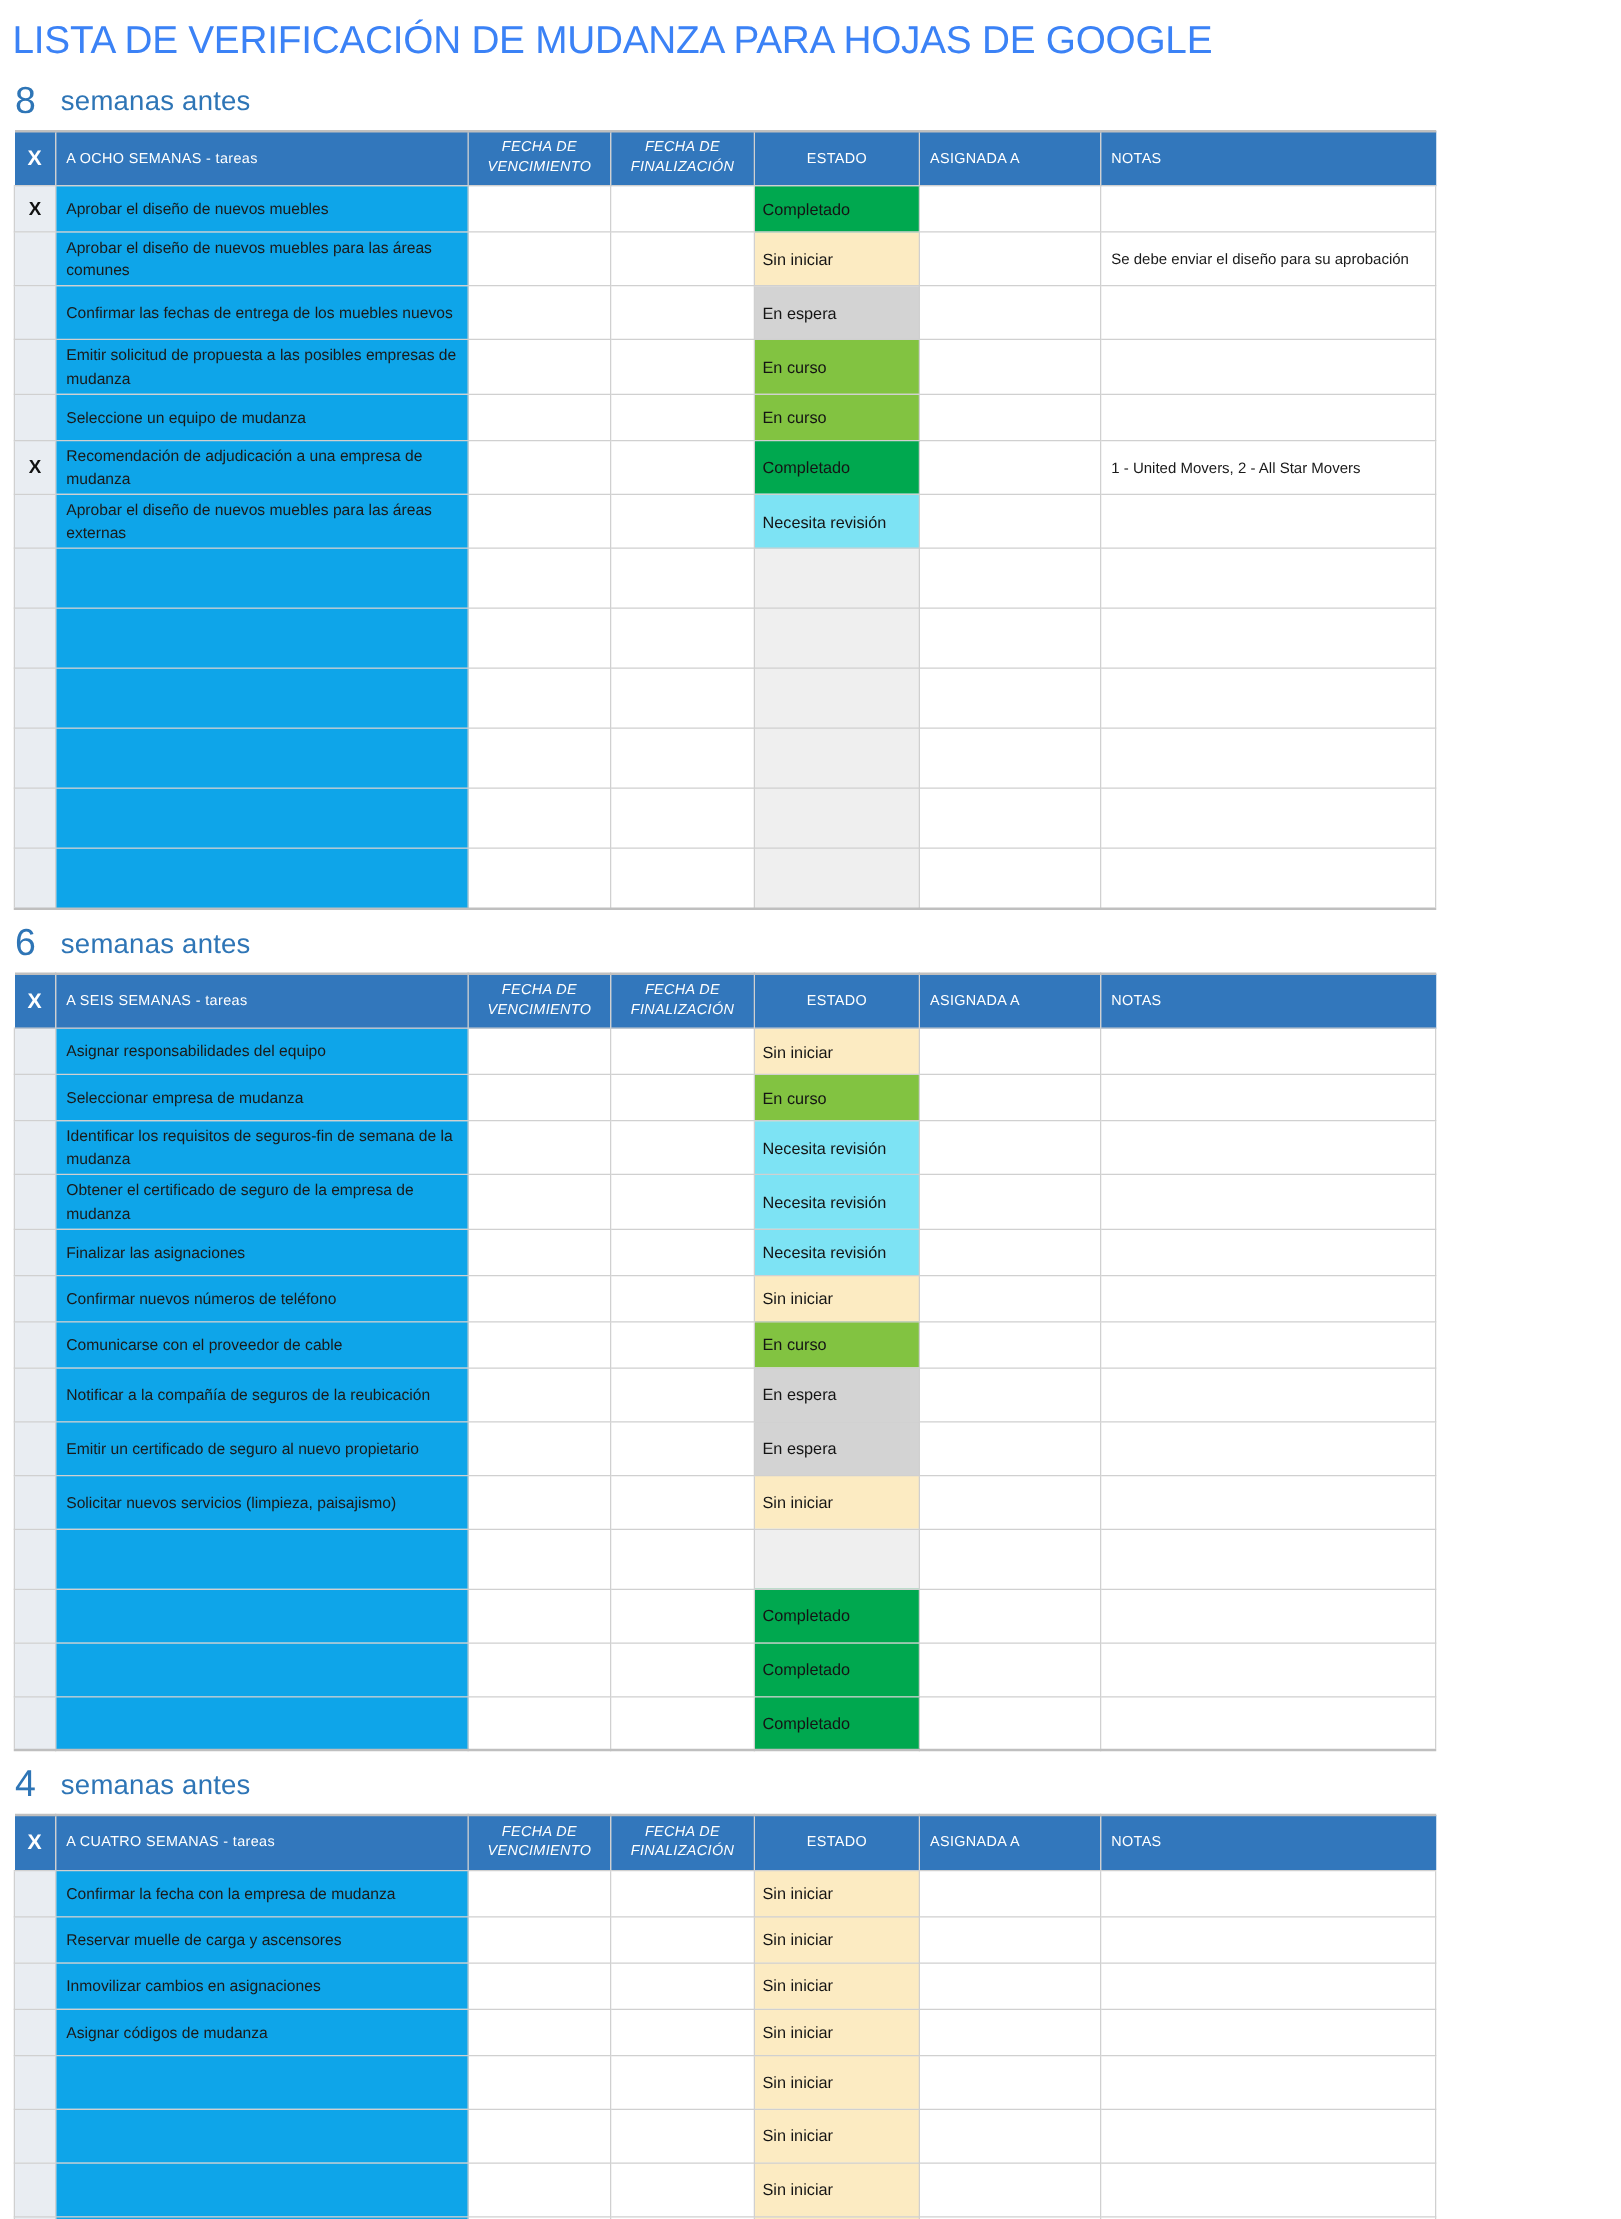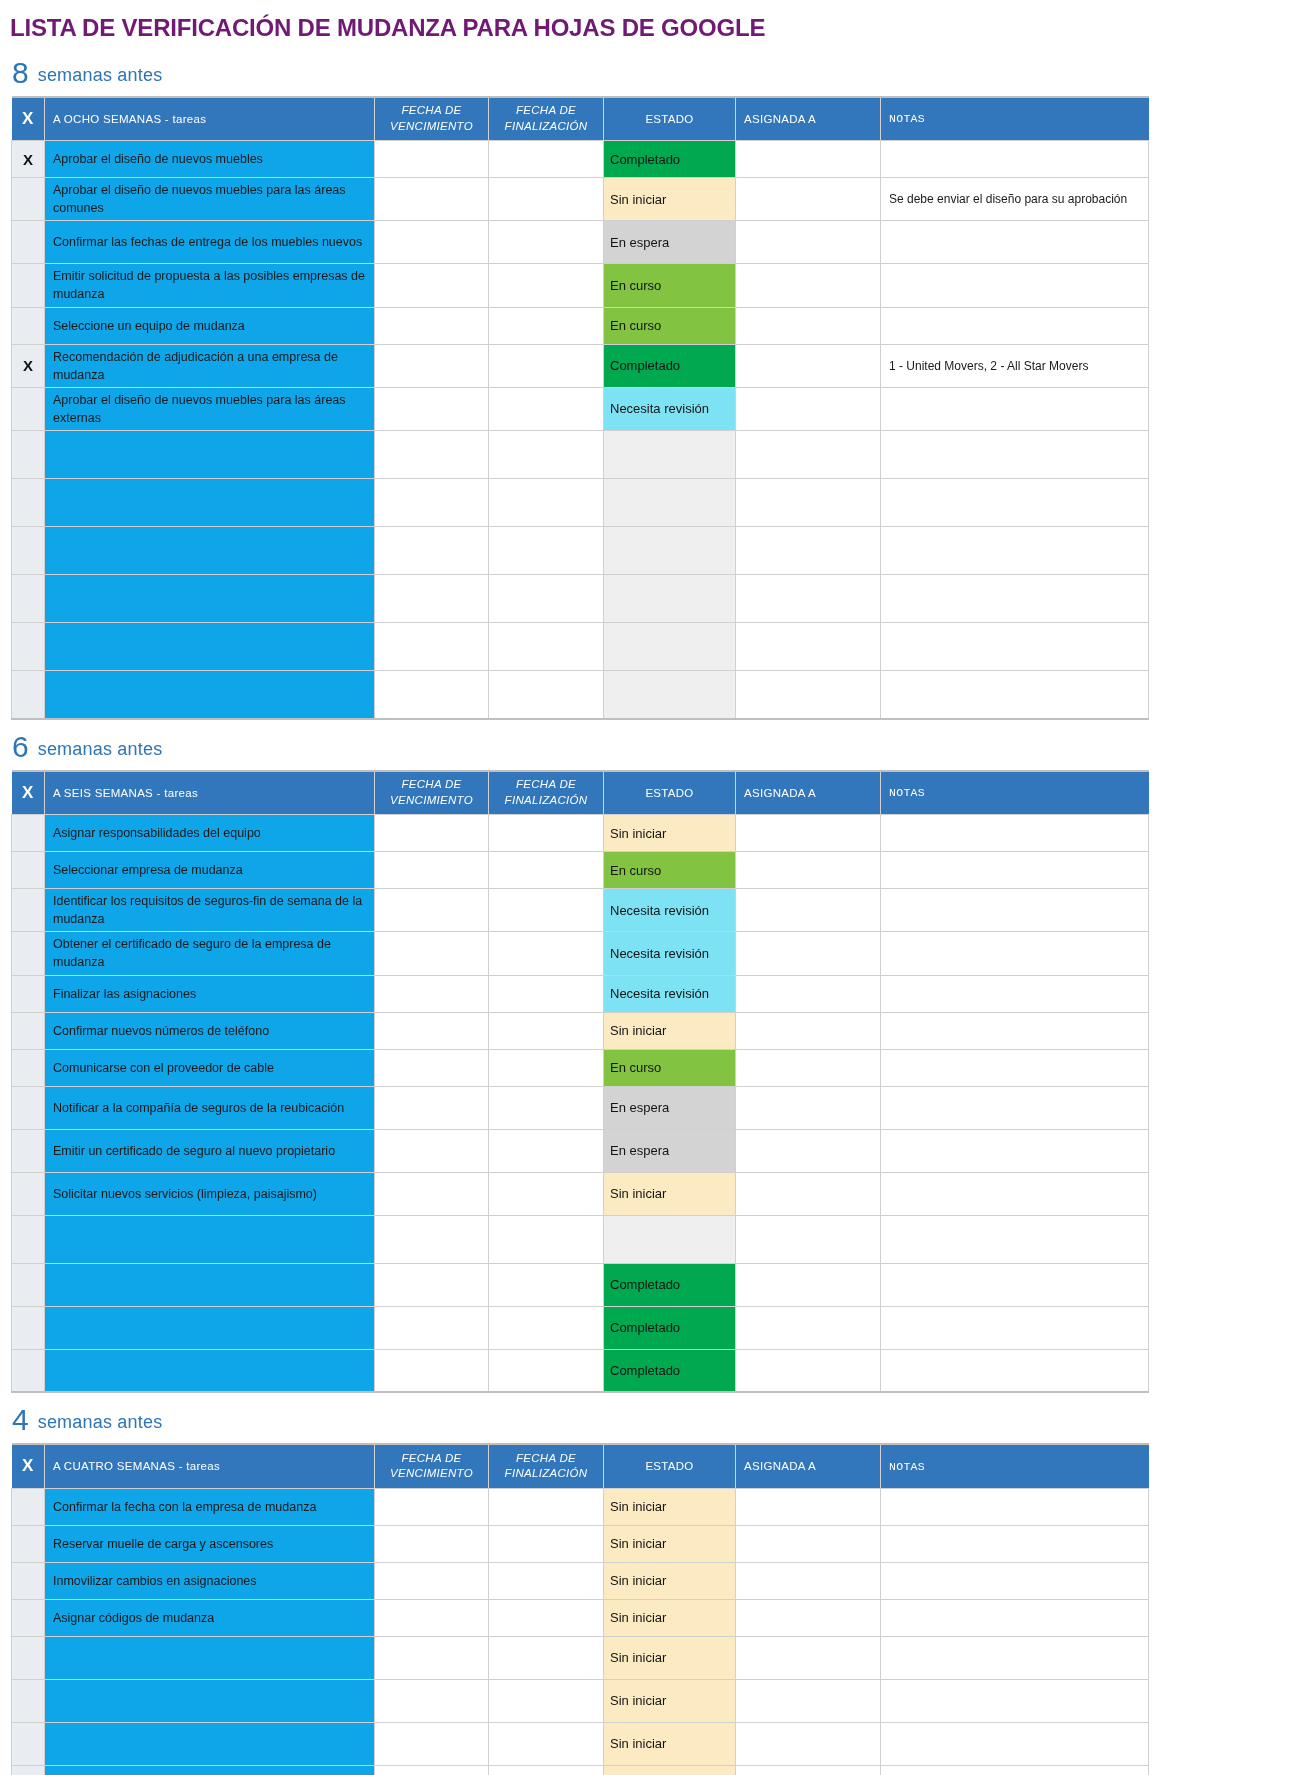--- a/index.html
+++ b/index.html
@@ -11,23 +11,23 @@
   body {
     width: 1297px;
     min-height: 1775px;
     position: relative;
     overflow: hidden;
   }
   .page {
     padding: 8px 0 0 0;
   }
   .doc-title {
-    color: #701a75;
-    font-size: 24px;
-    font-weight: bold;
+    color: #3b82f6;
+    font-size: 31px;
+    font-weight: normal;
     letter-spacing: -0.2px;
     padding: 6px 0 4px 10px;
     line-height: 1.15;
     white-space: nowrap;
   }
   .section {
     margin: 0;
   }
   .section-head {
     padding: 12px 0 8px 12px;
@@ -35,23 +35,23 @@
     line-height: 1;
     white-space: nowrap;
   }
   .section-head .num {
     font-size: 30px;
     font-weight: 300;
     vertical-align: -2px;
     letter-spacing: 1px;
   }
   .section-head .lbl {
-    font-size: 18px;
+    font-size: 22px;
     font-weight: 300;
-    margin-left: 8px;
+    margin-left: 19px;
     letter-spacing: 0.2px;
   }
   table.grid {
     border-collapse: collapse;
     table-layout: fixed;
     width: 1137px;
     margin-left: 11px;
     border-top: 2px solid #bfbfbf;
     border-bottom: 2px solid #bfbfbf;
   }
@@ -74,21 +74,21 @@
   thead th.c-x {
     font-size: 17px;
     font-weight: bold;
     text-align: center;
     border-left: none;
   }
   thead th.c-task { text-align: left; padding-left: 8px; }
   thead th.c-date { text-align: center; line-height: 1.35; font-style: italic; }
   thead th.c-estado { text-align: center; margin-top: 34px; }
   thead th.c-asig, thead th.c-notas { text-align: left; padding-left: 8px; margin-top: 20px; }
-  thead th.c-notas { border-right: none; font-family: Liberation Mono, monospace; }
+  thead th.c-notas { border-right: none; }
 
   
   col.w-x      { width: 33px; }
   col.w-task   { width: 330px; }
   col.w-due    { width: 114px; }
   col.w-fin    { width: 115px; }
   col.w-estado { width: 132px; }
   col.w-asig   { width: 145px; }
   col.w-notas  { width: 268px; }
 

